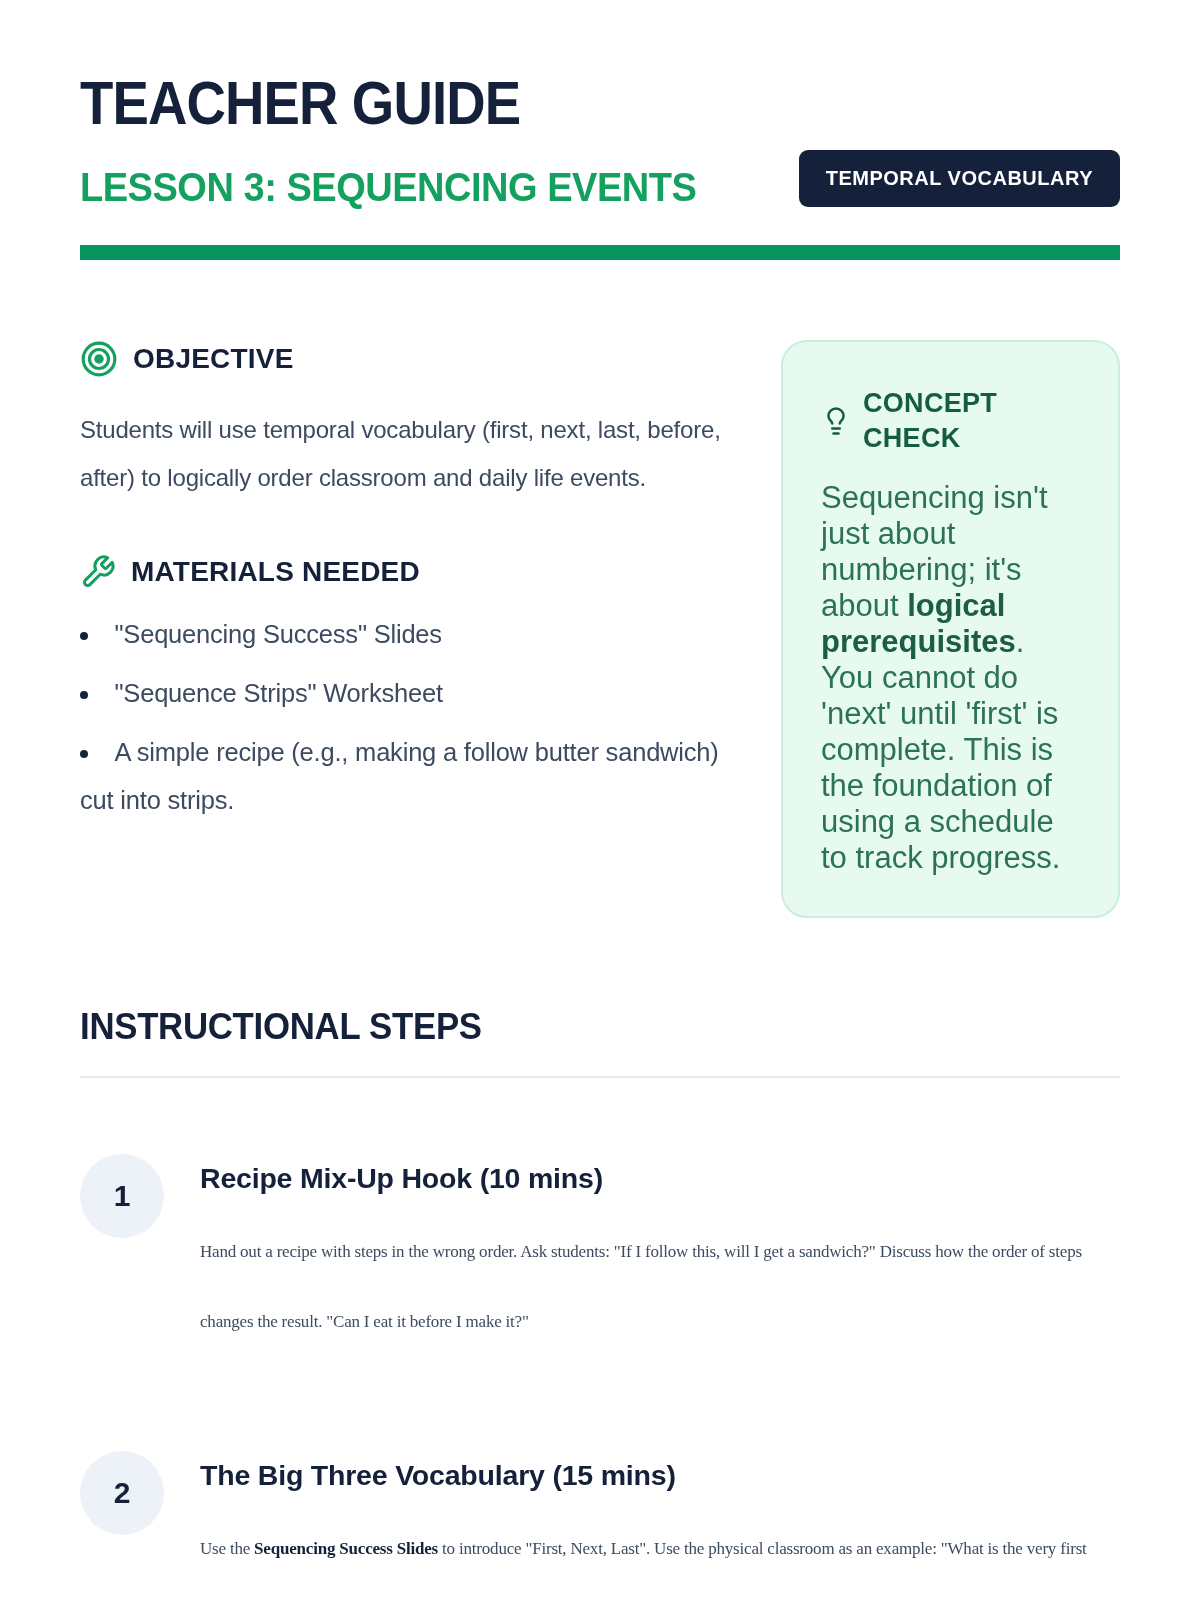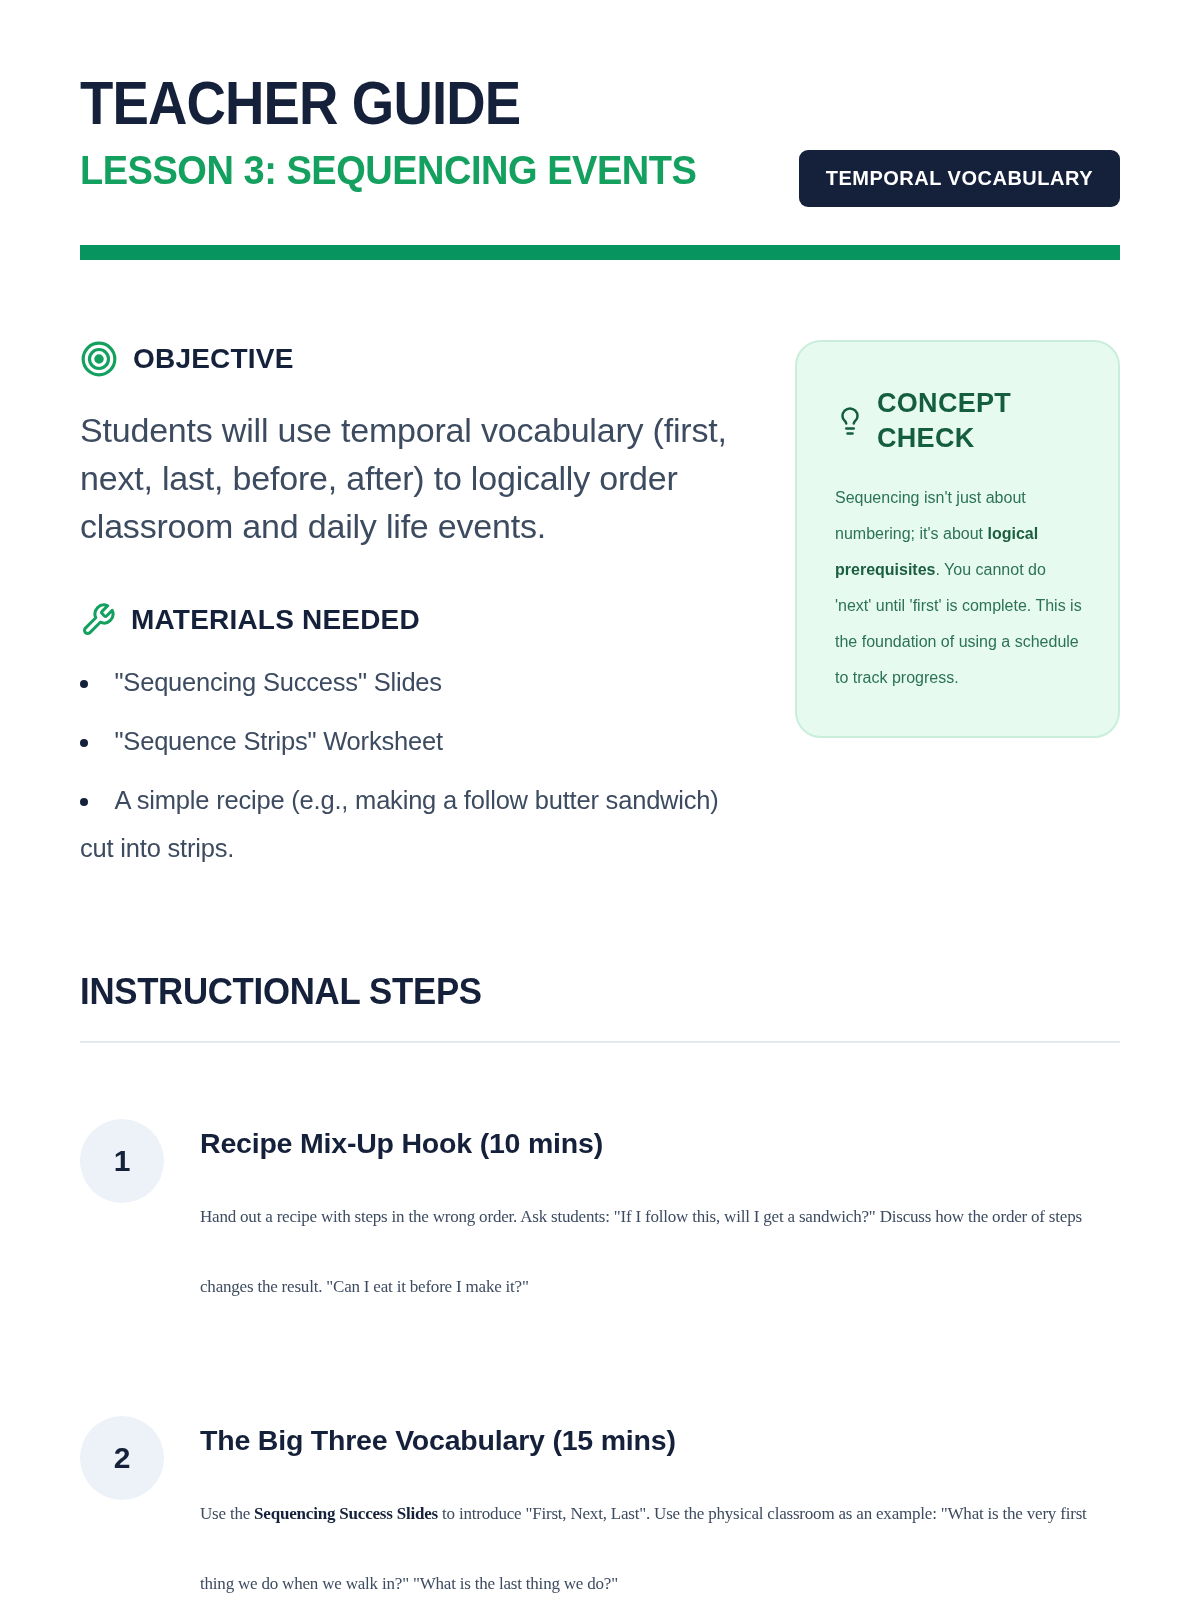--- a/index.html
+++ b/index.html
@@ -21,64 +21,64 @@
   html,body{width:1200px;height:1600px;overflow:hidden;background:#ffffff;}
   body{font-family:"Liberation Sans","DejaVu Sans",sans-serif;color:var(--slate);}
   .page{padding:72px 80px 0 80px;width:1200px;}
 
   
   .title{
     font-size:62px;font-weight:700;color:var(--navy);line-height:1;
     letter-spacing:-1px;white-space:nowrap;
   }
   .title-inner{display:inline-block;transform:scaleX(.88);transform-origin:left center;}
-  .subtitle-row{display:flex;align-items:flex-start;justify-content:space-between;margin-top:16px;}
+  .subtitle-row{display:flex;align-items:flex-end;justify-content:space-between;margin-top:16px;}
   .subtitle{
     font-size:40px;font-weight:700;color:var(--green);line-height:1;
     letter-spacing:-.5px;white-space:nowrap;
   }
   .subtitle-inner{display:inline-block;transform:scaleX(.95);transform-origin:left center;}
   .badge{
     background:var(--badge-bg);color:var(--badge-text);
     font-size:20px;font-weight:700;letter-spacing:.5px;
     padding:17px 27px;border-radius:9px;white-space:nowrap;margin-left:12px;
   }
   .rule{height:15px;background:var(--bar-green);margin-top:38px;}
 
   
-  .columns{display:flex;margin-top:80px;gap:55px;align-items:flex-start;}
+  .columns{display:flex;margin-top:80px;gap:41px;align-items:flex-start;}
   .left-col{flex:0 0 660px;width:660px;}
 
   .section-heading{display:flex;align-items:center;gap:15px;}
   .section-heading h2{
     font-size:28px;font-weight:700;color:var(--navy);letter-spacing:.2px;white-space:nowrap;
   }
   .section-heading svg{flex:0 0 auto;display:block;}
-  .body-text{margin-top:28px;font-size:34px;line-height:48px;color:var(--slate);letter-spacing:-.2px;}
+  .body-text{margin-top:28px;font-size:24px;line-height:48px;color:var(--slate);letter-spacing:-.2px;}
 
   .materials{margin-top:52px;}
   .materials ul{margin-top:20px;list-style:disc inside;}
   .materials li{
     font-size:25.5px;line-height:48px;color:var(--slate);letter-spacing:-.2px;margin-bottom:11px;
   }
   .materials li::marker{color:var(--navy);}
 
   
   .card{
     width:358px;background:var(--mint-bg);
     border:2px solid var(--mint-border);border-radius:26px;
     padding:44px 36px 40px 38px;
   }
   .card-heading{display:flex;align-items:center;gap:12px;}
   .card-heading svg{flex:0 0 auto;display:block;}
   .card-heading h3{
     font-size:27px;font-weight:700;color:var(--card-heading);
     line-height:1.3;letter-spacing:.3px;
   }
-  .card-body{margin-top:24px;font-size:16px;line-height:36px;color:var(--card-text);}
+  .card-body{margin-top:24px;font-size:31px;line-height:36px;color:var(--card-text);}
   .card-body .b{font-weight:700;color:var(--card-bold);}
 
   
   .steps-heading{
     margin-top:88px;font-size:37px;font-weight:700;color:var(--navy);
     letter-spacing:-.3px;white-space:nowrap;
   }
   .steps-heading-inner{display:inline-block;transform:scaleX(.94);transform-origin:left center;}
   .steps-divider{height:2px;background:var(--divider);margin-top:28px;border:none;}
 

